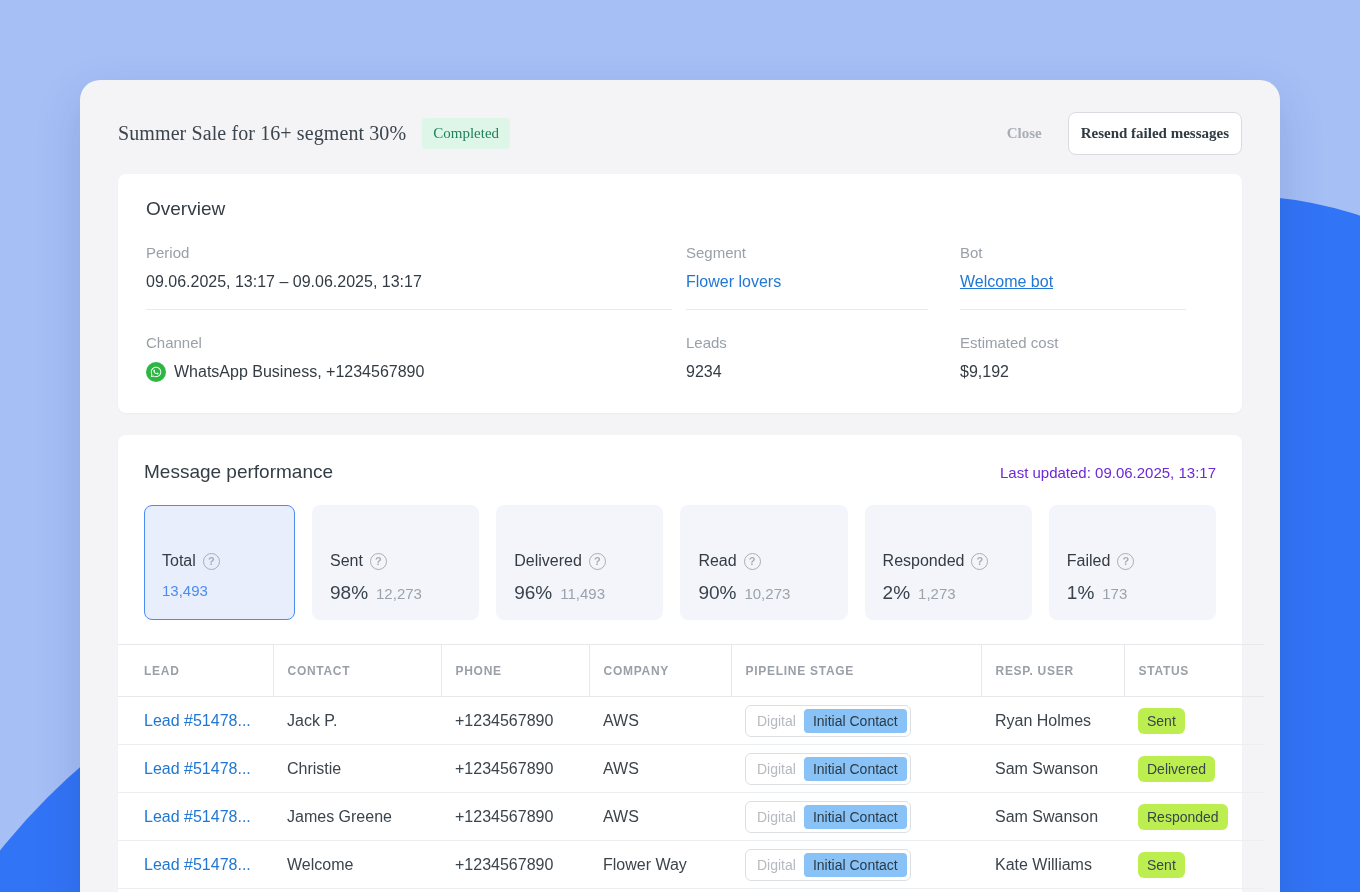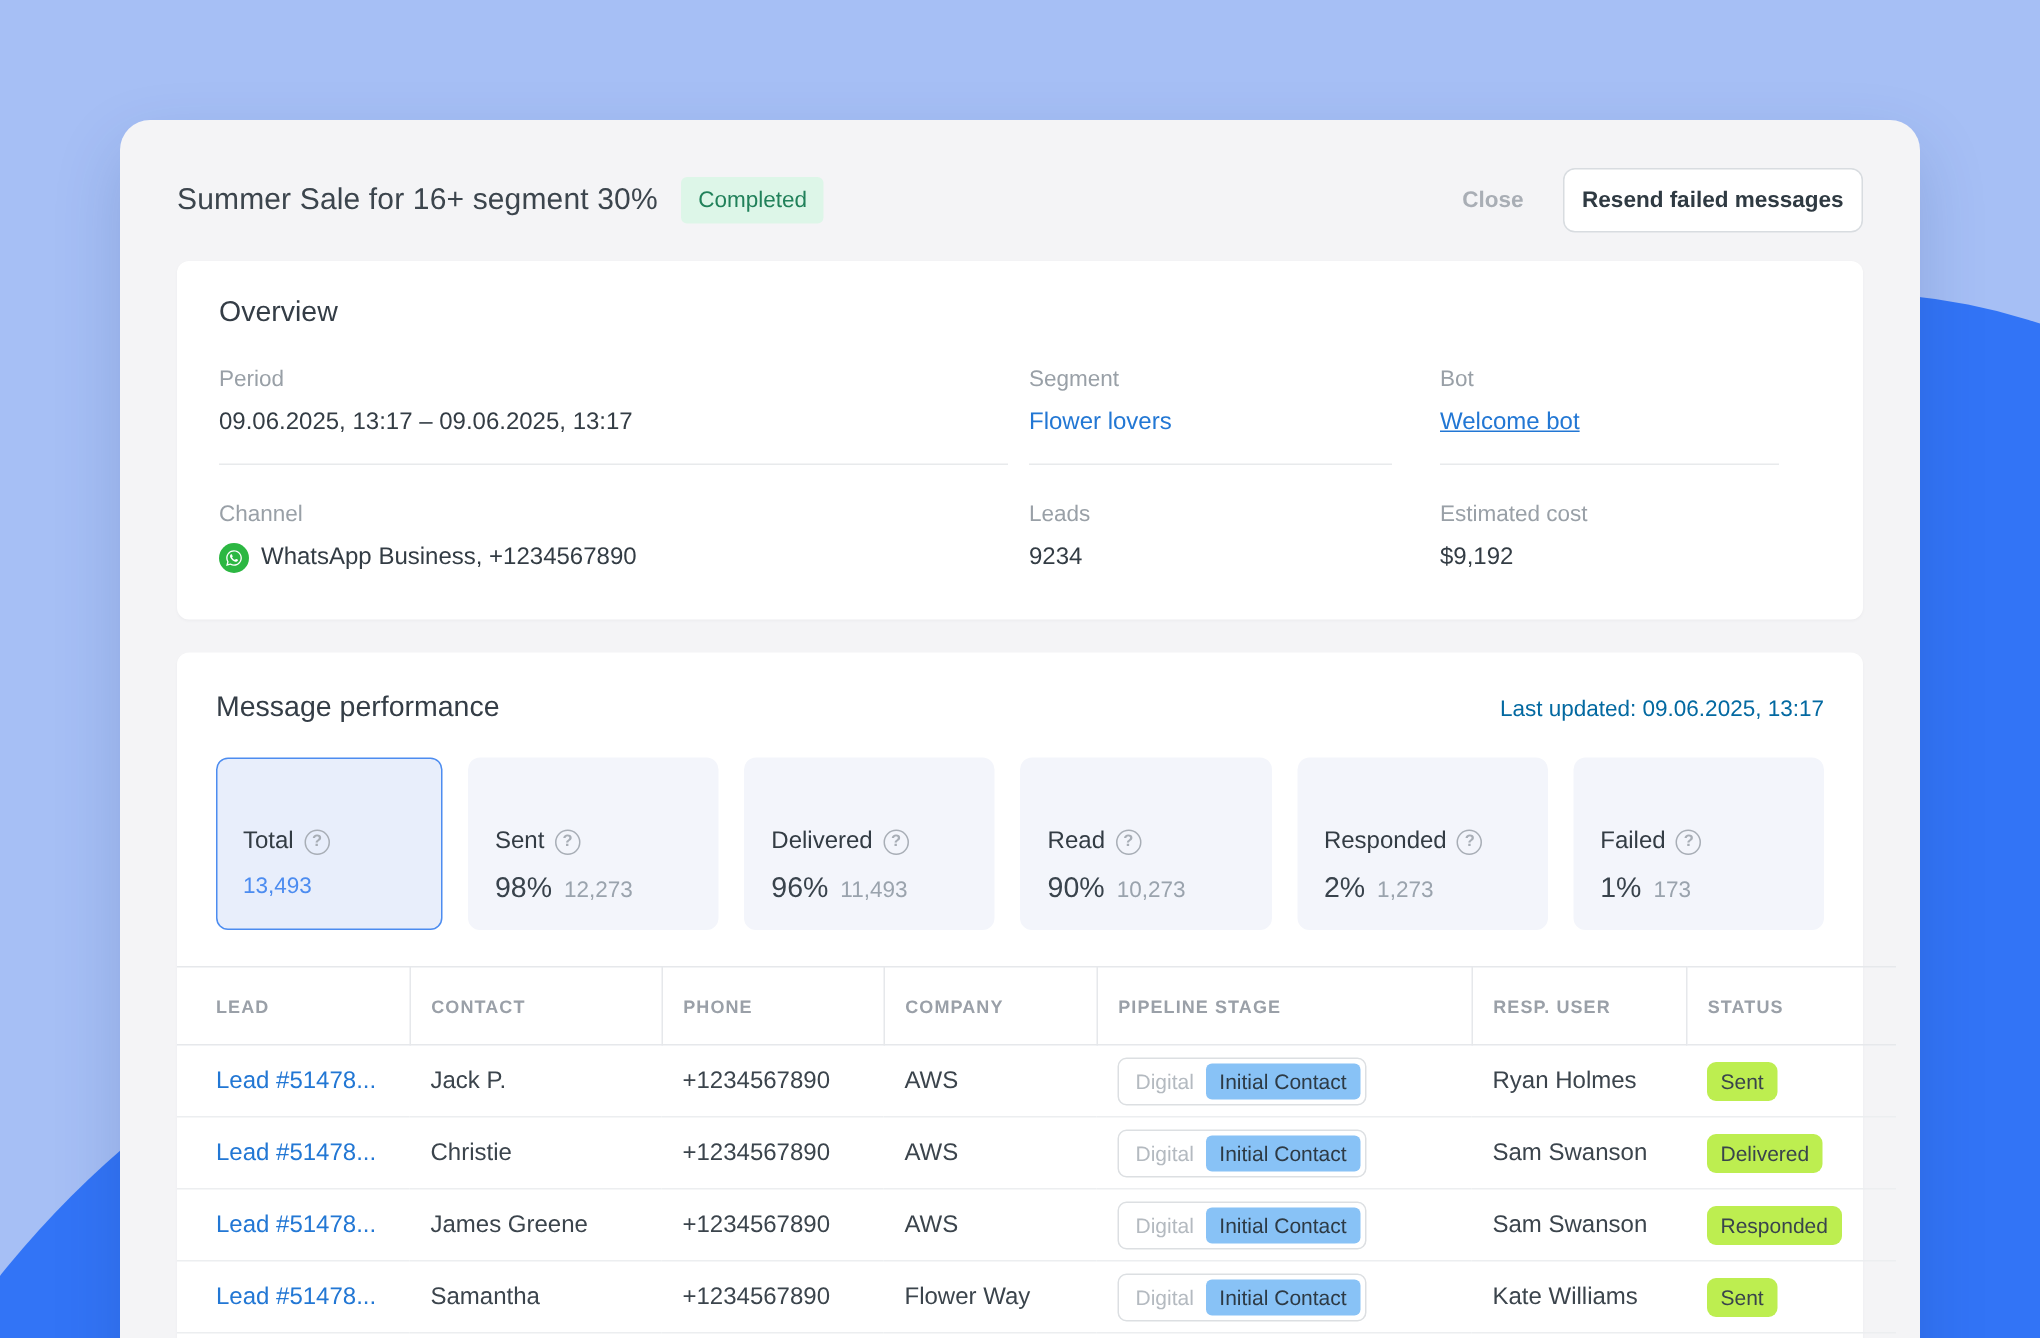--- a/index.html
+++ b/index.html
@@ -18,21 +18,21 @@
     position: absolute;
     left: 80px; top: 80px;
     width: 1200px; height: 980px;
     background: #f4f4f6;
     border-radius: 20px;
     box-shadow: 0 18px 45px rgba(25, 55, 125, 0.18);
     padding: 30px 38px 40px 38px;
   }
 
   
-  .topbar { display: flex; align-items: center; height: 46px; }
+  .topbar { display: flex; align-items: center; height: 46px; font-family: Liberation Serif, serif; }
   .page-title { font-size: 20px; color: #3c454d; letter-spacing: .1px; }
   .status-badge {
     margin-left: 16px;
     background: #ddf6e8; color: #21815a;
     font-size: 15px; padding: 7px 11px; border-radius: 4px;
   }
   .topbar-actions { margin-left: auto; display: flex; align-items: center; gap: 26px; }
   .close-link { color: #a9aeb5; font-size: 15px; font-weight: 700; cursor: pointer; }
   .resend-btn {
     background: #ffffff; border: 1px solid #d8dce0; border-radius: 8px;
@@ -67,21 +67,21 @@
   .wa-icon {
     width: 20px; height: 20px; border-radius: 50%;
     background: #2cb742; display: inline-flex;
     align-items: center; justify-content: center; flex: 0 0 auto;
   }
   .wa-icon svg { width: 12px; height: 12px; fill: #ffffff; }
 
   
   .performance-card { margin-top: 22px; padding: 26px 0 70px 0; }
   .perf-head { display: flex; align-items: baseline; margin: 0 26px; }
-  .last-updated { margin-left: auto; font-size: 15px; color: #0369a1; }
+  .last-updated { margin-left: auto; font-size: 15px; color: #6d28d9; }
 
   .metrics-row { display: flex; gap: 17px; margin: 22px 26px 0 26px; }
   .metric {
     background: #f3f5fb; border: 1px solid #f3f5fb; border-radius: 8px;
     padding: 15px 17px; flex: 1 1 0; cursor: pointer;
   }
   .metric.selected { background: #e8eefb; border-color: #4c8cf0; flex: 0 0 151px; }
   .metric-head { display: flex; align-items: center; gap: 7px; font-size: 16px; color: #333c44; margin-top: 31px; }
   .help-icon {
     width: 17px; height: 17px; border: 1px solid #a8aeb6; border-radius: 50%;
@@ -306,21 +306,21 @@
             <span class="stage-pill">
               <span class="stage-prefix">Digital</span>
               <span class="stage-chip">Initial Contact</span>
             </span>
           </td>
           <td>Sam Swanson</td>
           <td><span class="status-chip">Responded</span></td>
         </tr>
         <tr>
           <td><a class="link-blue">Lead #51478...</a></td>
-          <td>Samantha</td>
+          <td>Welcome</td>
           <td>+1234567890</td>
           <td>Flower Way</td>
           <td>
             <span class="stage-pill">
               <span class="stage-prefix">Digital</span>
               <span class="stage-chip">Initial Contact</span>
             </span>
           </td>
           <td>Kate Williams</td>
           <td><span class="status-chip">Sent</span></td>

